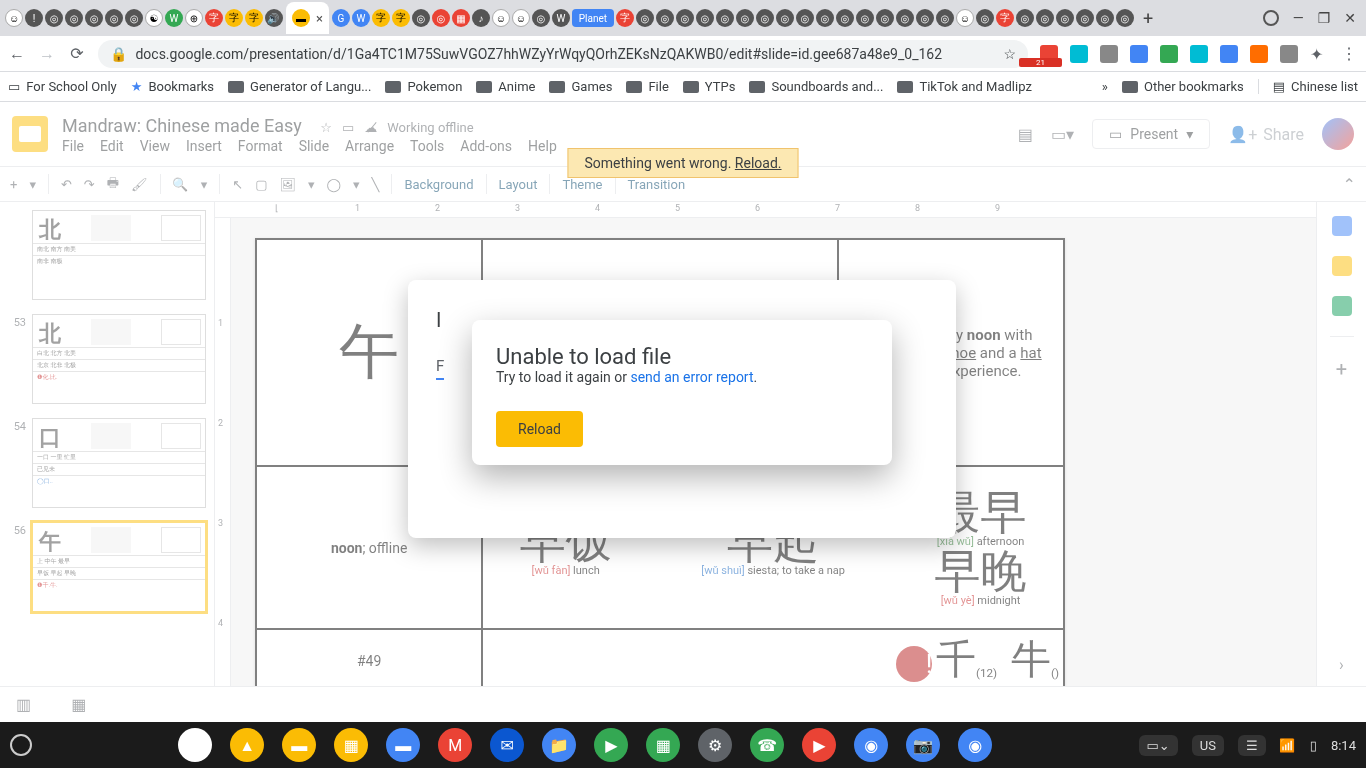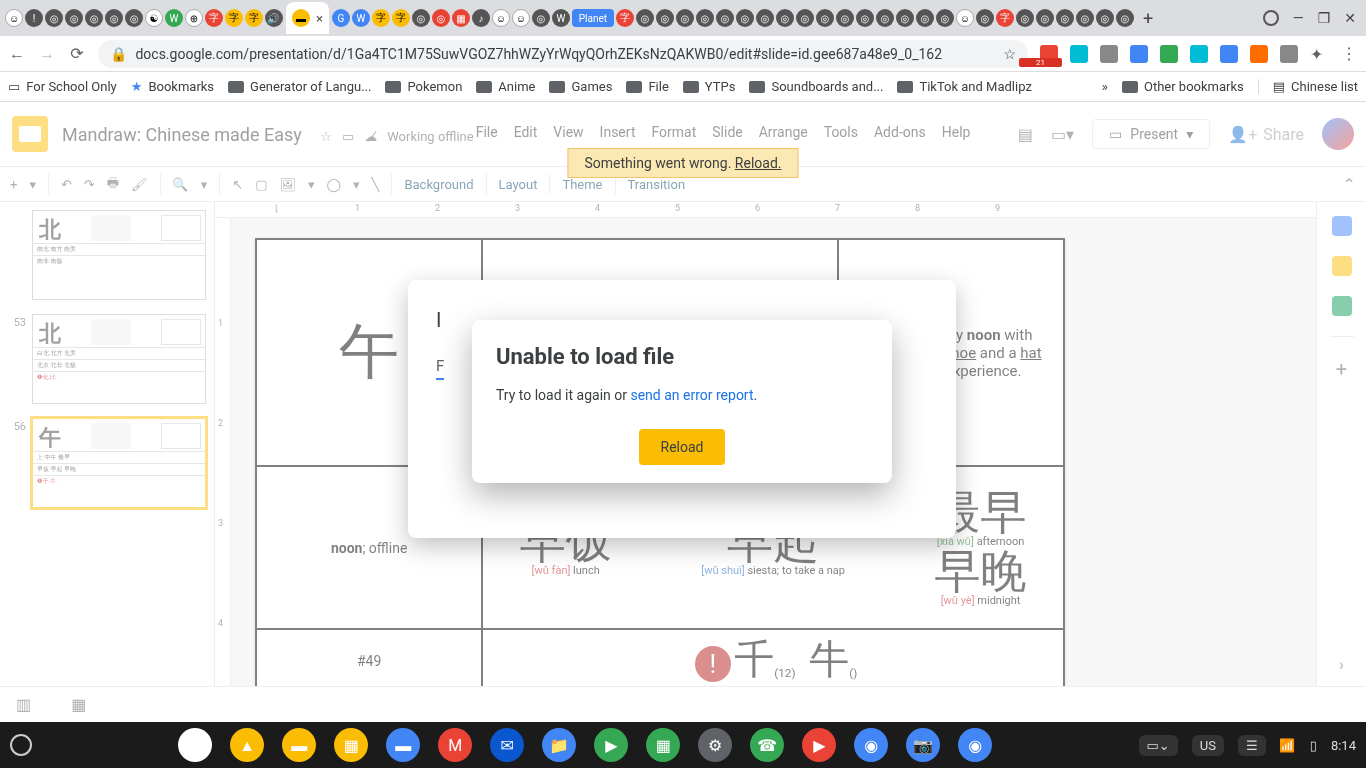--- a/index.html
+++ b/index.html
@@ -36,21 +36,21 @@
 .bmkbar .spacer{flex:1}
 .reading-list{display:flex;align-items:center;gap:6px;border-left:1px solid #dadce0;padding-left:14px}
 
 
 .app { position:absolute; top:102px; left:0; right:0; bottom:46px; background:#fff; display:flex; flex-direction:column;}
 .scrim { position:absolute; inset:0; background:rgba(255,255,255,.5); z-index:5; }
 
 .apphdr { height:64px; display:flex; align-items:center; padding:4px 12px; gap:14px; }
 .apphdr .logo{width:36px;height:36px;background:#fbbc04;border-radius:4px;display:flex;align-items:center;justify-content:center}
 .apphdr .logo::after{content:"";width:22px;height:16px;background:#fff;border-radius:2px}
-.apphdr .mid{display:flex;flex-direction:row;gap:2px}
+.apphdr .mid{display:flex;flex-direction:column;gap:2px}
 .doc-title{font-size:18px;color:#3c4043}
 .doc-title .extra{margin-left:14px;color:#5f6368;font-size:13px;display:inline-flex;align-items:center;gap:10px}
 .menus{display:flex;gap:16px;font-size:14px;color:#3c4043}
 .apphdr .right{margin-left:auto;display:flex;align-items:center;gap:18px;color:#5f6368}
 .present-btn{border:1px solid #dadce0;border-radius:4px;padding:6px 16px;display:flex;align-items:center;gap:8px;font-size:14px;color:#3c4043}
 .avatar{width:32px;height:32px;border-radius:50%;background:linear-gradient(135deg,#4285f4,#ea4335)}
 
 .toolbar{height:36px;border-top:1px solid #dadce0;border-bottom:1px solid #dadce0;display:flex;align-items:center;padding:0 10px;gap:12px;color:#5f6368;font-size:13px}
 .toolbar .sep{width:1px;height:20px;background:#dadce0}
 .toolbar .grey{color:#0c4a6e}
@@ -96,24 +96,24 @@
 .strip-footer{height:36px;border-top:1px solid #dadce0;display:flex;align-items:center;padding:0 16px;gap:40px;color:#5f6368}
 
 
 .toast{position:absolute;top:148px;left:50%;transform:translateX(-50%);background:#fce8b2;border:1px solid #f0c36d;padding:6px 16px;font-size:14px;color:#3c4043;z-index:20}
 .toast a{color:#3c4043;text-decoration:underline;}
 
 .dialog-back{position:absolute;top:280px;left:408px;width:548px;height:258px;background:#fff;border-radius:8px;box-shadow:0 8px 24px rgba(0,0,0,.25);z-index:25;padding:28px;color:#3c4043}
 .dialog-back .hdrline{font-size:15px;border-bottom:2px solid #4285f4;display:inline-block;padding-bottom:3px;color:#5f6368}
 
 .dialog-front{position:absolute;top:320px;left:472px;width:420px;background:#fff;border-radius:8px;box-shadow:0 12px 32px rgba(0,0,0,.3);z-index:30;padding:24px 24px 18px}
-.dialog-front h2{font-size:22px;font-weight:700;color:#3c4043;margin-bottom:18px}
+.dialog-front h2{font-size:22px;font-weight:400;color:#3c4043;}
 .dialog-front p{font-size:14px;color:#3c4043}
 .dialog-front a{color:#1a73e8;text-decoration:none}
-.dialog-front .actions{display:flex;justify-content:center;margin-top:26px}
+.dialog-front .actions{display:flex;justify-content:flex-start;margin-top:26px}
 .dialog-front button{background:#fbbc04;border:none;border-radius:4px;padding:10px 22px;font-size:14px;color:#3c4043;cursor:pointer}
 
 
 .shelf{position:absolute;left:0;right:0;bottom:0;height:46px;background:#1b1b1b;display:flex;align-items:center;padding:0 10px;gap:16px}
 .shelf .launch{width:22px;height:22px;border-radius:50%;border:2px solid #ccc}
 .shelf .apps{display:flex;gap:18px;margin-left:auto;margin-right:auto}
 .shelf .app-ico{width:34px;height:34px;border-radius:50%;display:flex;align-items:center;justify-content:center;font-size:16px;color:#fff}
 .shelf .tray{display:flex;align-items:center;gap:14px;color:#ddd;font-size:13px}
 .pill{background:#333;border-radius:6px;padding:3px 8px;display:flex;align-items:center;gap:6px}
 </style>
@@ -359,20 +359,33 @@
       <div class="thumb-wrap">
           <div class="thumb-num">53</div>
         <div class="thumb">
             <div class="char">北</div>
             <div class="im"></div>
             <div class="tr"></div>
             <div class="rows">
               <div>白北 北方 北美</div>
               <div>北京 北非 北极</div>
               <div style="color:#c62828">❶化.比.</div>
+            </div>
+          </div>
+        </div>
+      <div class="thumb-wrap">
+          <div class="thumb-num">54</div>
+        <div class="thumb">
+            <div class="char">口</div>
+            <div class="im"></div>
+            <div class="tr"></div>
+            <div class="rows">
+              <div>一口 一里 忙里</div>
+              <div>已见未</div>
+              <div style="color:#1565c0">◯口..</div>
             </div>
           </div>
         </div>
       <div class="thumb-wrap">
           <div class="thumb-num">56</div>
         <div class="thumb sel">
             <div class="char">午</div>
             <div class="im"></div>
             <div class="tr"></div>
             <div class="rows">
@@ -438,21 +451,21 @@
                             <div class="cjk">早晚</div>
                             <div class="pin"><span class="py3">[wǔ yè]</span><span> midnight</span></div>
                           </td>
                 </tr>
                       </tbody>
                     </table>
               </td>
             </tr>
             <tr style="height:14%">
               <td class="num49">#49</td>
-              <td colspan="2" style="text-align:center;padding-left:10px">
+              <td colspan="2" style="text-align:right;padding-left:10px">
                 <span class="excl">!</span>
                 <span class="cjk" style="font-size:40px">千</span><sub>(12)</sub>
                 &nbsp;&nbsp;
                 <span class="cjk" style="font-size:40px">牛</span><sub>()</sub>
               </td>
             </tr>
           </tbody>
             </table>
         </div>
       </div>

